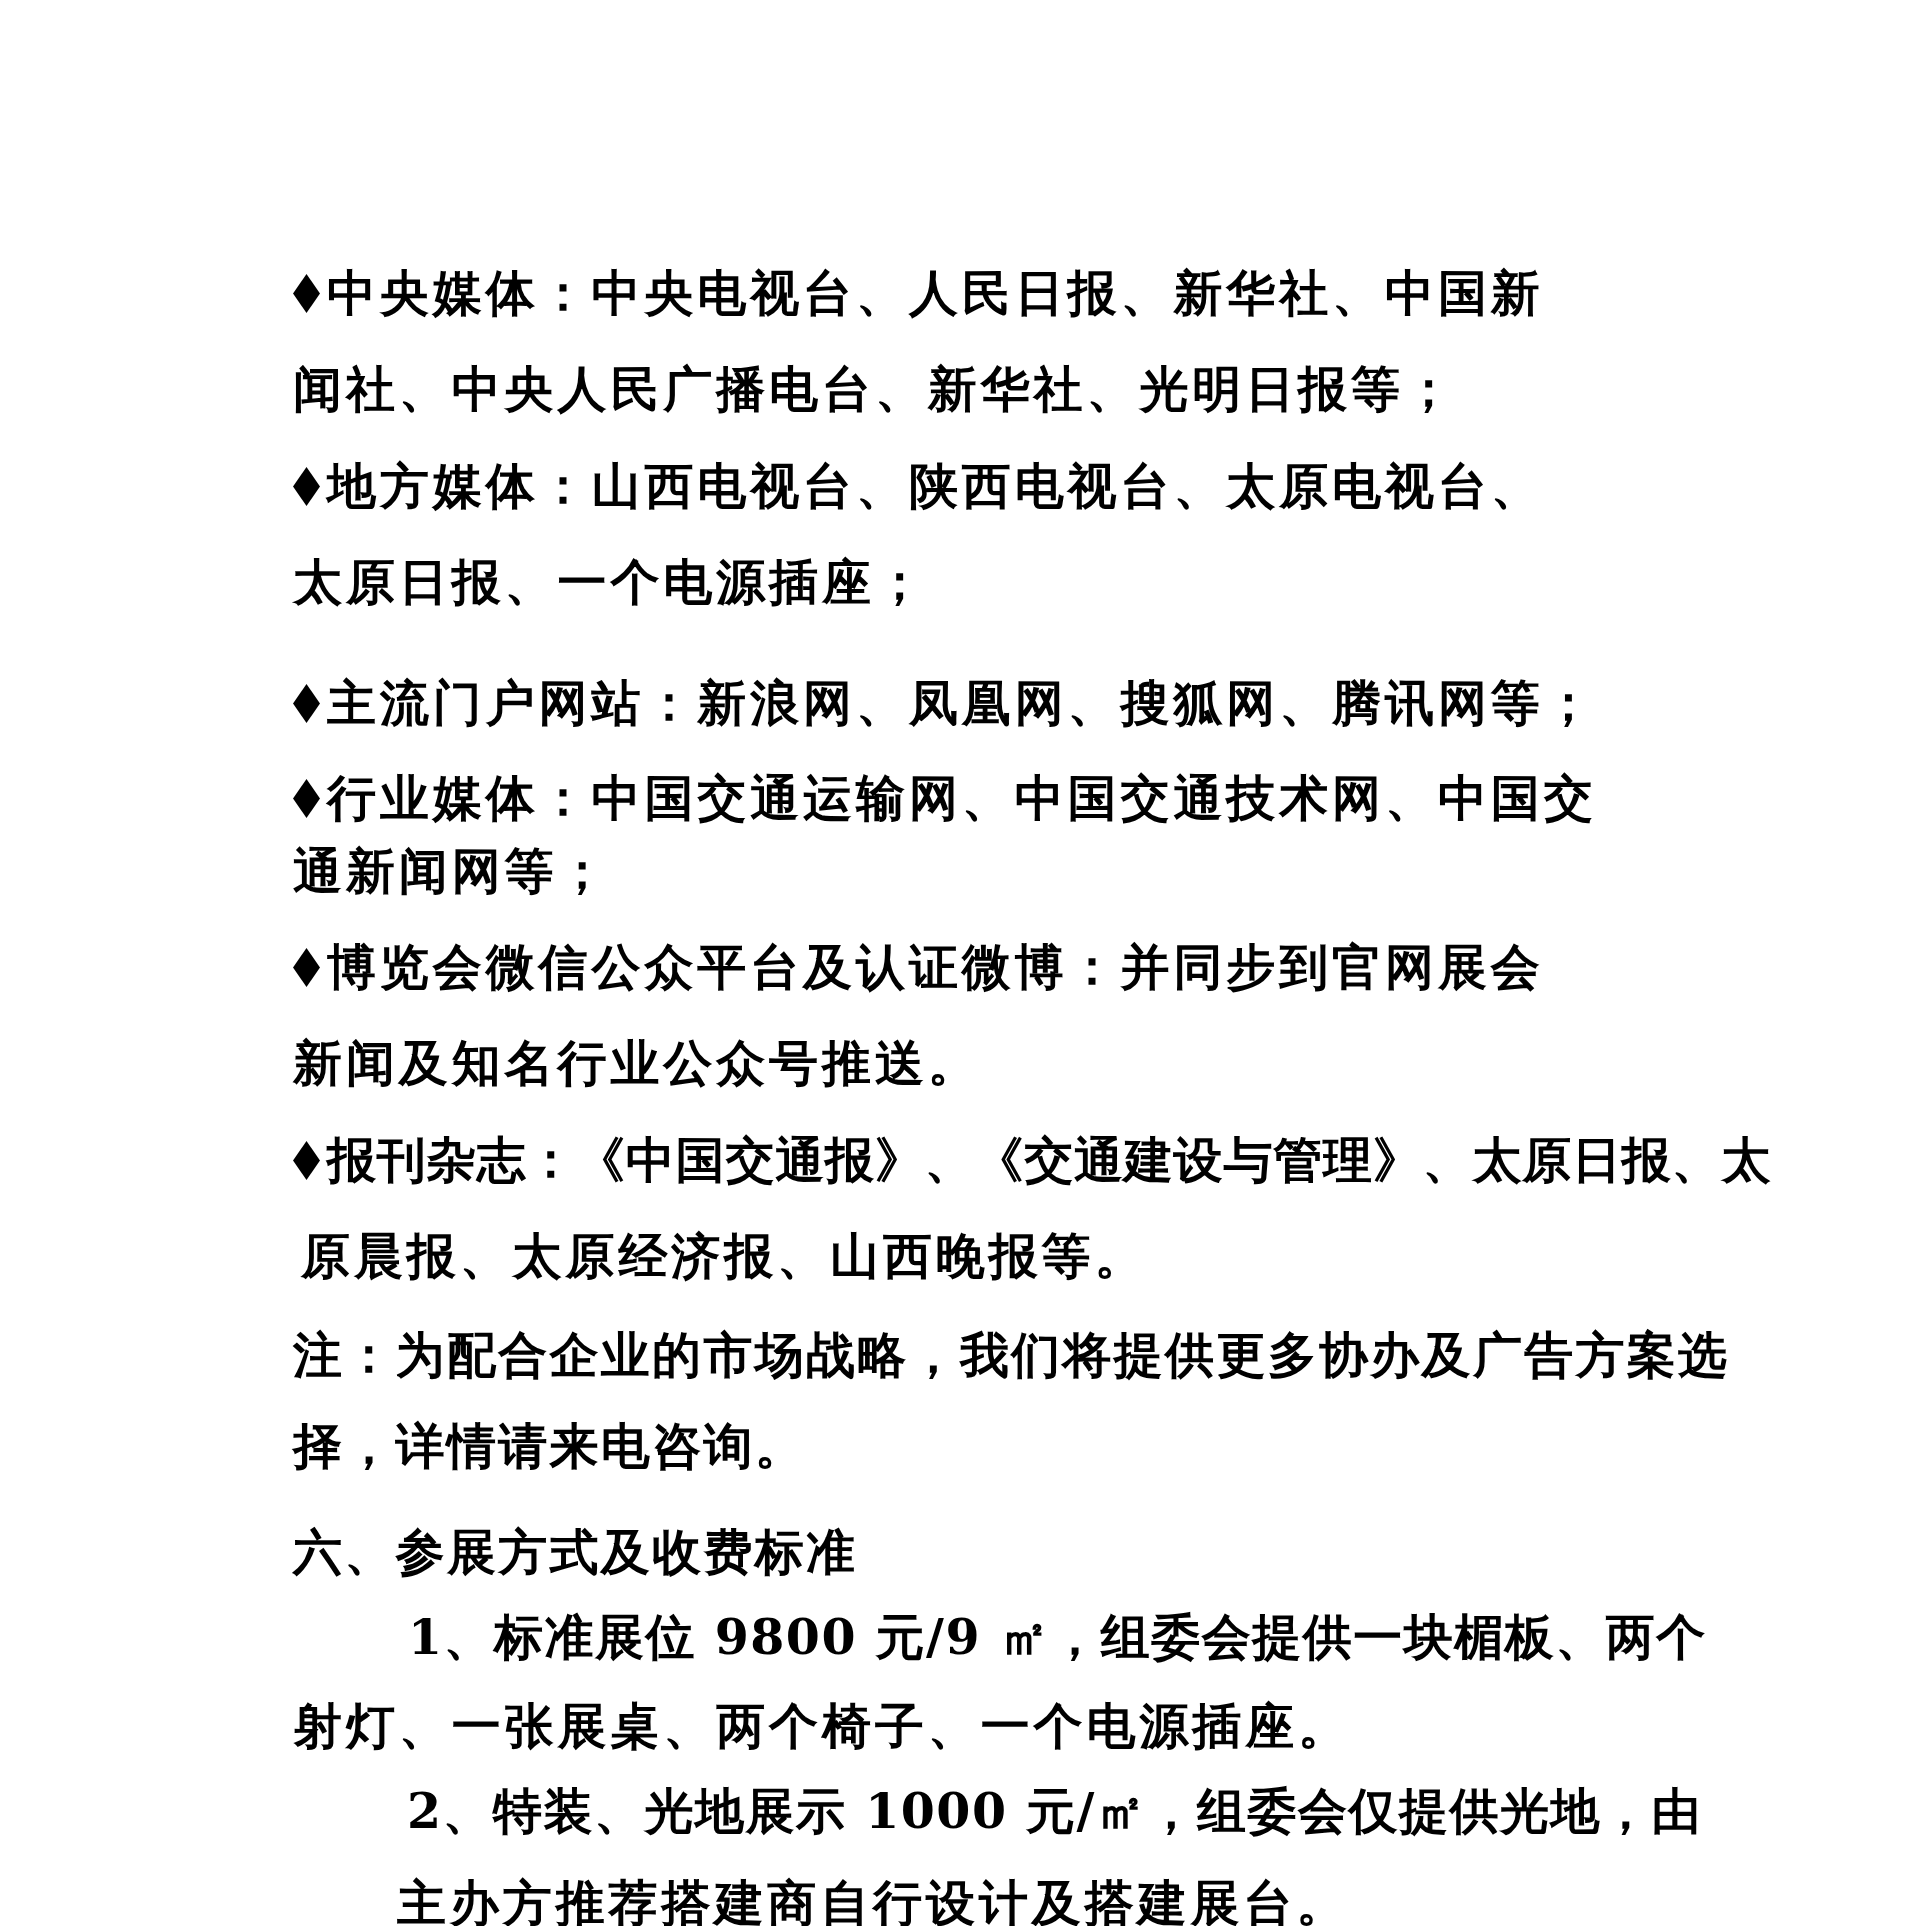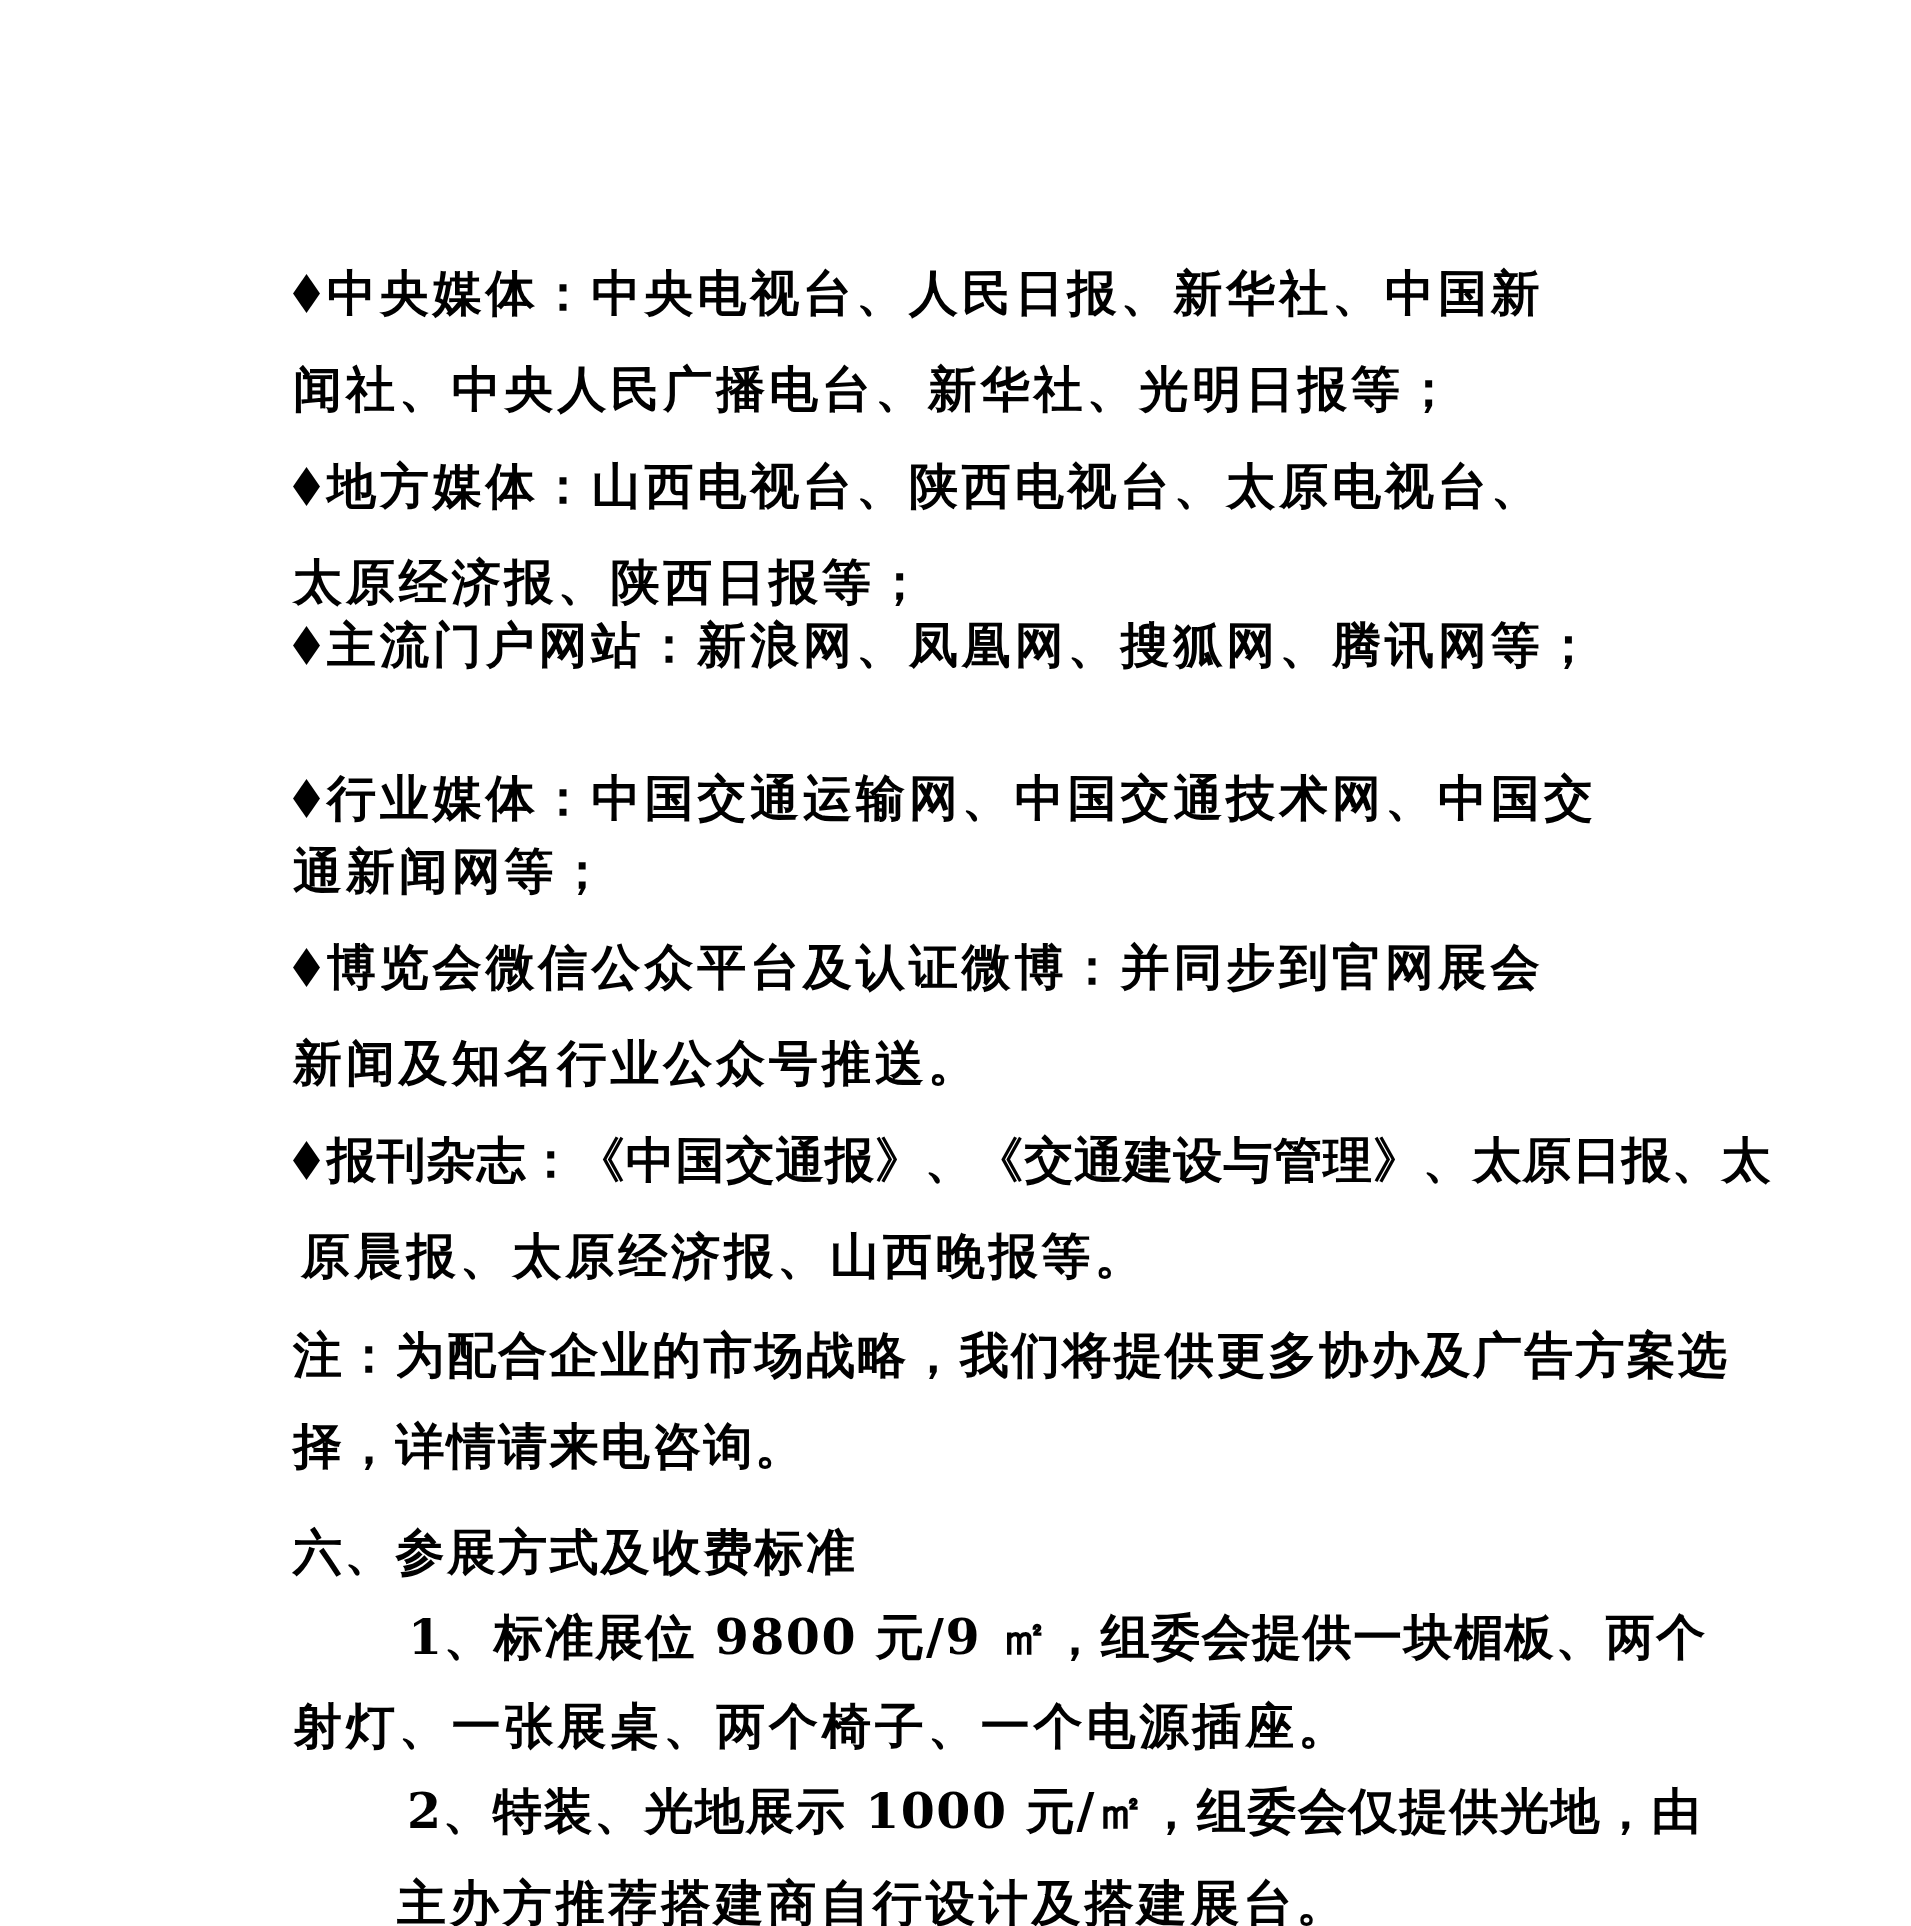--- a/index.html
+++ b/index.html
@@ -30,23 +30,23 @@
 <div class="page">
 
   <div class="line" style="top:262px;">
     <span class="diamond"></span><span>中央媒体：中央电视台、人民日报、新华社、中国新</span>
   </div>
   <div class="line" style="top:358px;">闻社、中央人民广播电台、新华社、光明日报等；</div>
 
   <div class="line" style="top:455px;">
     <span class="diamond"></span><span>地方媒体：山西电视台、陕西电视台、太原电视台、</span>
   </div>
-  <div class="line" style="top:551px;">太原经济报、陕西日报等；</div>
+  <div class="line" style="top:551px;">太原日报、一个电源插座；</div>
 
-  <div class="line" style="top:614px;">
+  <div class="line" style="top:672px;">
     <span class="diamond"></span><span>主流门户网站：新浪网、凤凰网、搜狐网、腾讯网等；</span>
   </div>
 
   <div class="line" style="top:767px;">
     <span class="diamond"></span><span>行业媒体：中国交通运输网、中国交通技术网、中国交</span>
   </div>
   <div class="line" style="top:840px;">通新闻网等；</div>
 
   <div class="line" style="top:936px;">
     <span class="diamond"></span><span>博览会微信公众平台及认证微博：并同步到官网展会</span>

